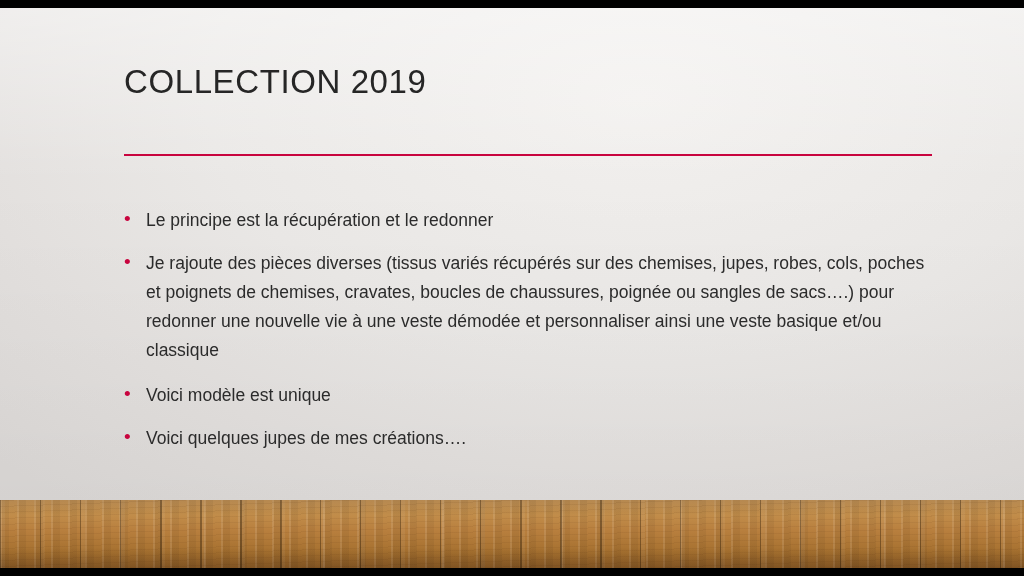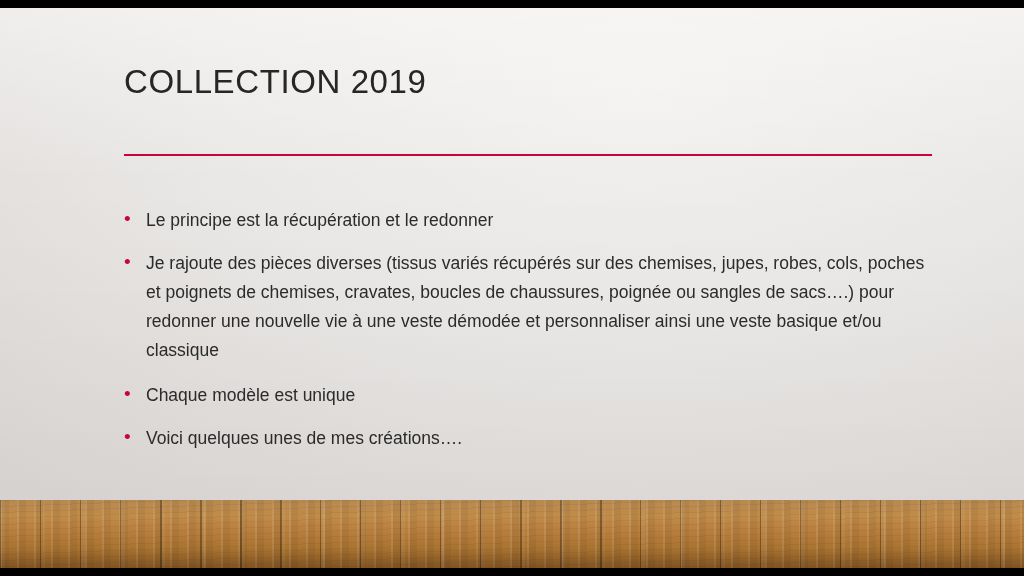--- a/index.html
+++ b/index.html
@@ -174,23 +174,23 @@
       <span class="bullet-text">Le principe est la récupération et le redonner</span>
     </div>
 
     <div class="bullet-row b-long">
       <span class="bullet-dot">•</span>
       <span class="bullet-text">Je rajoute des pièces diverses (tissus variés récupérés sur des chemises, jupes, robes, cols, poches et poignets de chemises, cravates, boucles de chaussures, poignée ou sangles de sacs….) pour redonner une nouvelle vie à une veste démodée et personnaliser ainsi une veste basique et/ou classique</span>
     </div>
 
     <div class="bullet-row">
       <span class="bullet-dot">•</span>
-      <span class="bullet-text">Chaque modèle est unique</span>
+      <span class="bullet-text">Voici modèle est unique</span>
     </div>
 
     <div class="bullet-row">
       <span class="bullet-dot">•</span>
-      <span class="bullet-text">Voici quelques unes de mes créations….</span>
+      <span class="bullet-text">Voici quelques jupes de mes créations….</span>
     </div>
 
   </div>
 
 </div>
 
 </body></html>

